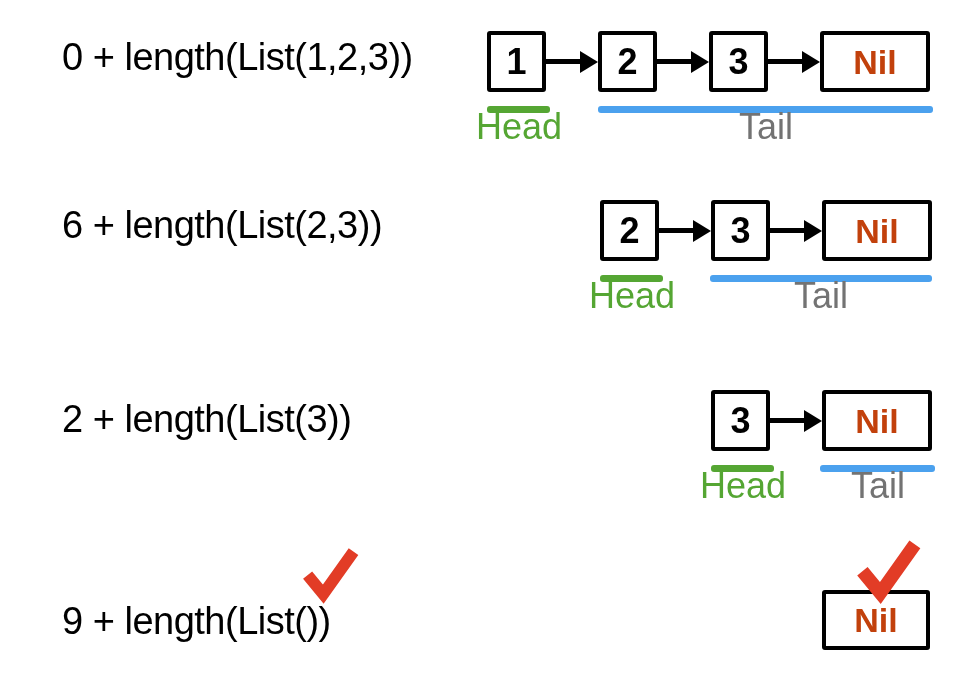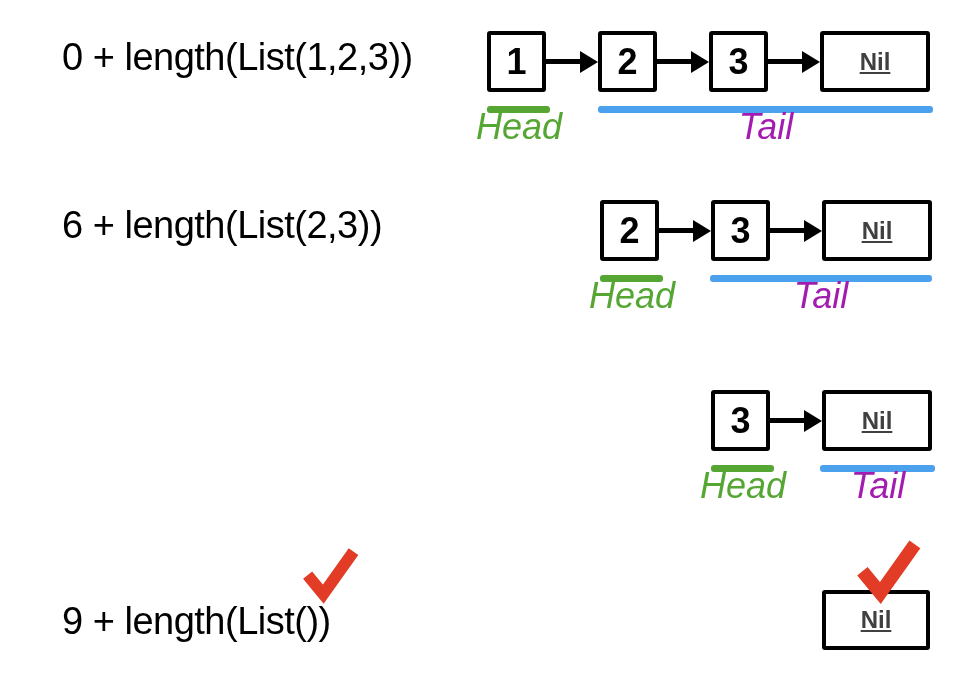--- a/index.html
+++ b/index.html
@@ -27,44 +27,43 @@
     width: 59px; height: 61px;
     border: 4px solid #000000;
     border-radius: 3px;
     background: #ffffff;
     display: flex; align-items: center; justify-content: center;
     font-size: 36px; font-weight: 600; color: #000000;
     line-height: 1;
     position: relative;
     z-index: 1;
   }
-  .cell.nil { width: 110px; font-weight: 700; font-size: 24px; color: #404040; text-decoration: underline; }
+  .cell.nil { width: 110px; font-weight: 700; font-size: 34px; color: #c2410c; }
   .arrow { position: relative; width: 52px; height: 61px; flex: none; }
   .arrow .shaft {
     position: absolute; left: 0; right: 15px; top: 50%;
     height: 5px; margin-top: -2.5px; background: #000000;
   }
   .arrow .tip {
     position: absolute; right: 0; top: 50%; margin-top: -11px;
     width: 0; height: 0;
     border-left: 18px solid #000000;
     border-top: 11px solid transparent;
     border-bottom: 11px solid transparent;
   }
   .bar { position: absolute; top: 75px; height: 7px; border-radius: 3px; }
   .bar.head { background: #55A633; }
   .bar.tail { background: #4BA1EE; }
   .range-label {
     position: absolute; top: 78px;
     font-size: 36px; line-height: 1; white-space: nowrap;
     transform: translateX(-50%);
-    font-style: italic;
   }
   .range-label.head { color: #55A633; }
-  .range-label.tail { color: #a21caf; }
+  .range-label.tail { color: #737373; }
   .check { position: absolute; z-index: 2; }
   .check svg { display: block; width: 100%; height: 100%; overflow: visible; }
 
   
   .expr.r1 { top: 38px; }
   .expr.r2 { top: 206px; }
   .expr.r3 { top: 400px; }
   .expr.r4 { top: 602px; }
   .diagram.r1 { left: 487px; top: 31px; }
   .diagram.r2 { left: 600px; top: 200px; }
@@ -145,20 +144,21 @@
       </div>
     <div class="cell nil">
         <span>Nil</span>
       </div>
     <div class="bar head"></div>
     <div class="bar tail"></div>
     <div class="range-label head">Head</div>
     <div class="range-label tail">Tail</div>
   </div>
 
+  <div class="expr r3">2 + length(List(3))</div>
   <div class="diagram r3">
     <div class="cell">
         <span>3</span>
       </div>
     <div class="arrow">
         <div class="shaft"></div>
         <div class="tip"></div>
       </div>
     <div class="cell nil">
         <span>Nil</span>

